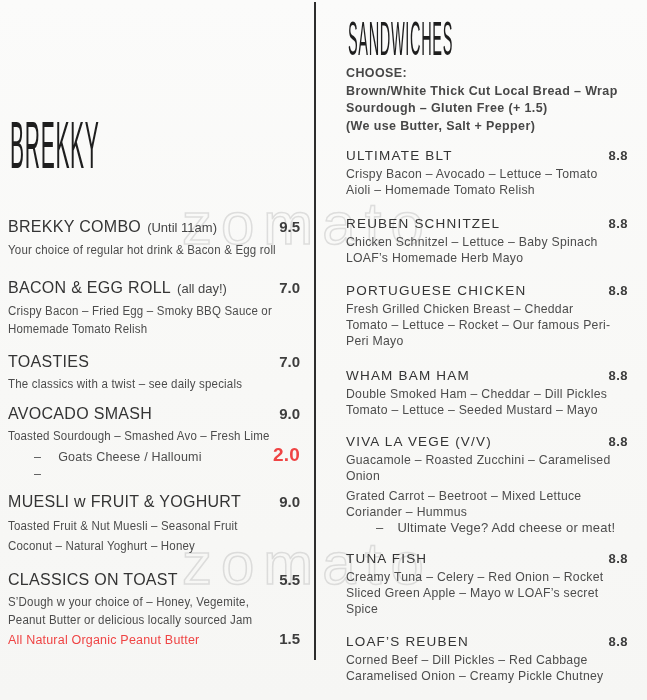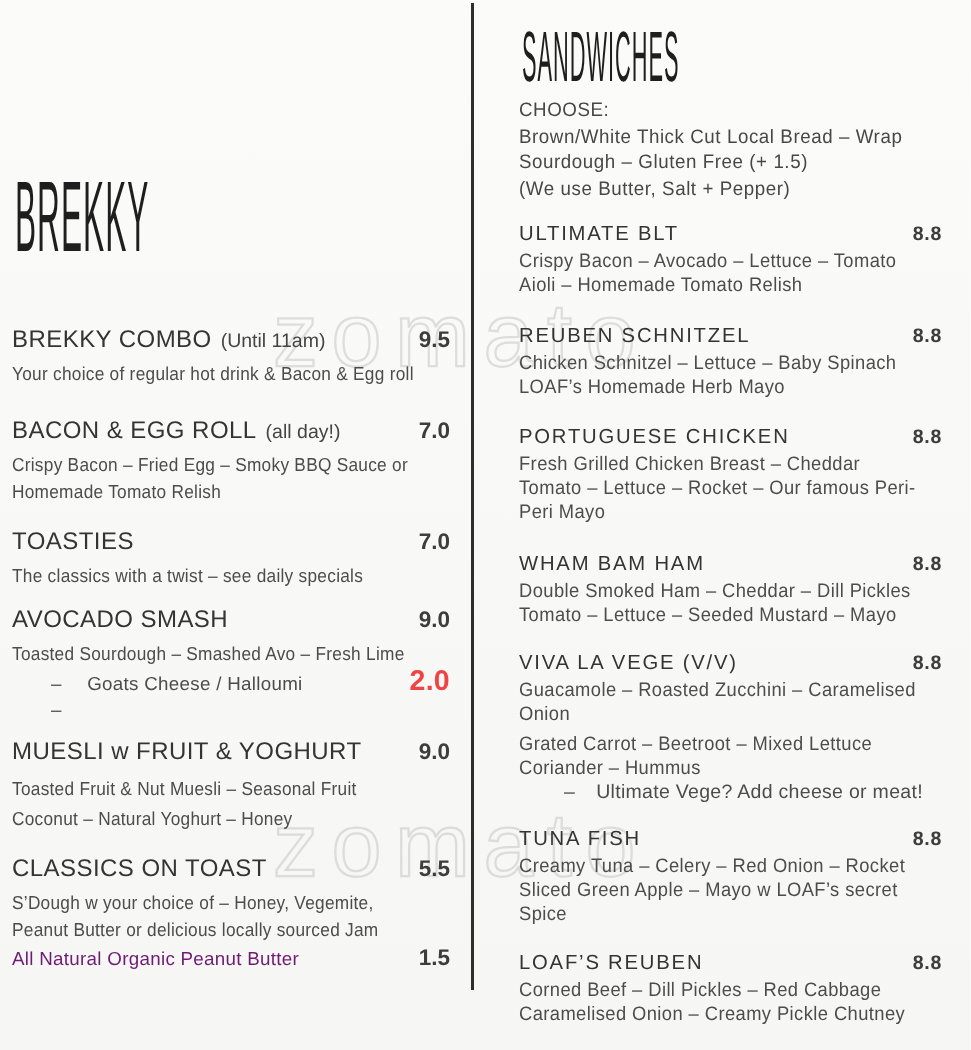--- a/index.html
+++ b/index.html
@@ -22,21 +22,21 @@
   .col{position:absolute;top:0;}
   .col-left{left:8px;width:292px;}
   .col-right{left:346px;width:282px;}
   .sec-title{
     position:absolute;left:2px;white-space:nowrap;
     font-weight:400;color:#1e1e1e;line-height:1;
     transform-origin:left top;letter-spacing:2px;
   }
   .sec-title.brekky{top:112px;font-size:62px;transform:scaleX(.34) scaleY(1.08);}
   .sec-title.sandwiches{top:15px;font-size:44px;transform:scaleX(.33) scaleY(1.08);}
-  .intro{position:absolute;left:0;right:0;}
+  .intro{position:absolute;left:0;right:0;font-weight:bold;}
   .intro .iline{font-size:13px;line-height:17.5px;letter-spacing:.4px;color:#474747;white-space:nowrap;transform:scaleX(.96);transform-origin:left top;}
   .item{position:absolute;left:0;right:0;}
   .trow{display:flex;justify-content:space-between;align-items:baseline;white-space:nowrap;}
   .col-left .trow{line-height:19px;margin-bottom:5px;}
   .col-right .trow{line-height:16px;margin-bottom:2px;}
   .nm{font-size:16px;letter-spacing:.3px;color:#343434;}
   .col-right .nm{font-size:13.5px;letter-spacing:1.2px;}
   .note{font-size:13px;letter-spacing:0;color:#454545;margin-left:6px;}
   .price{font-weight:700;color:#3d3d3d;margin-left:10px;}
   .col-left .price{font-size:15px;}
@@ -44,21 +44,21 @@
   .dline{font-size:12.5px;line-height:17.5px;letter-spacing:.2px;color:#4c4c4c;white-space:nowrap;transform:scaleX(.92);transform-origin:left top;}
   .col-right .dline{font-size:13px;line-height:16px;letter-spacing:.3px;transform:scaleX(.94);}
   .sub{display:flex;align-items:baseline;font-size:12.5px;line-height:17px;color:#4c4c4c;letter-spacing:.2px;}
   .col-right .sub{font-size:13px;line-height:16px;padding-left:30px;}
   .col-left .sub{padding-left:26px;}
   .sub .dash{margin-right:17px;color:#4c4c4c;}
   .col-right .sub .dash{margin-right:14px;}
   .sub .stext{white-space:nowrap;}
   .sub .sprice{margin-left:auto;font-weight:700;font-size:19px;color:#ef4444;}
   .extra{display:flex;align-items:baseline;margin-top:1px;}
-  .extra .etext{font-size:12.5px;line-height:17.5px;letter-spacing:.2px;color:#701a75;white-space:nowrap;}
+  .extra .etext{font-size:12.5px;line-height:17.5px;letter-spacing:.2px;color:#ef4444;white-space:nowrap;}
   .extra .eprice{margin-left:auto;font-weight:700;font-size:15px;color:#3d3d3d;text-align:right;}
 </style>
 </head>
 <body>
 
 <div class="watermark wm1">zomato</div>
 <div class="watermark wm2">zomato</div>
 
 <div class="divider"></div>
 

